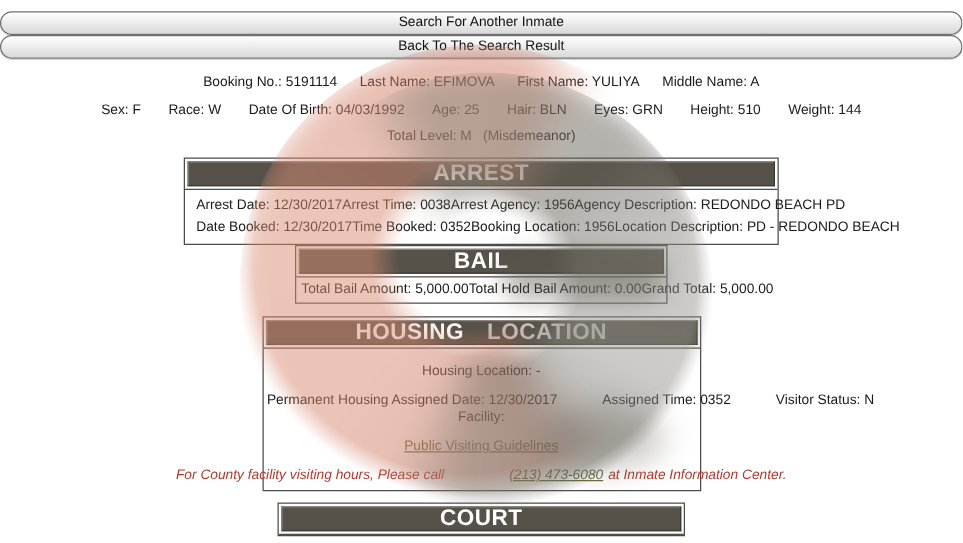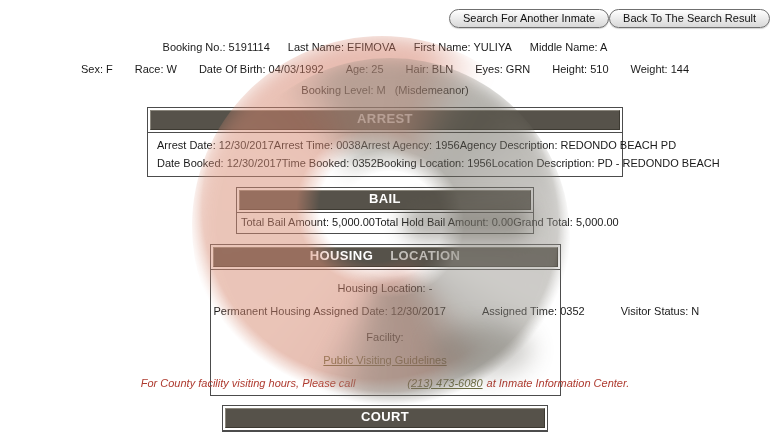--- a/index.html
+++ b/index.html
@@ -2,42 +2,42 @@
 <html><head>
 <meta charset="utf-8">
 <style>
   html,body{margin:0;padding:0;}
   body{
     width:770px;height:434px;overflow:hidden;position:relative;
     background:#ffffff;color:#1a1a1a;
     font-family:"Liberation Sans", sans-serif;font-size:11px;
   }
   
-  .toolbar{display:flex;justify-content:flex-end;padding-top:9px;}
+  .toolbar{display:flex;justify-content:center;padding-top:9px;flex-direction:column;}
   .btn{
     display:inline-block;padding:2px 13px 3px;border:1px solid #6f6f6f;border-radius:10px;
     background:linear-gradient(#ffffff,#d8d8d8);
     font-family:"Liberation Sans",sans-serif;font-size:11px;color:#111;
     box-shadow:0 1px 1px rgba(0,0,0,.18);cursor:pointer;white-space:nowrap;
   }
   
   .center-row{display:flex;justify-content:center;align-items:baseline;white-space:nowrap;}
   .row-ident1{margin-top:13px;gap:18px;}
   .row-ident2{margin-top:10px;gap:22px;}
   .row-ident3{margin-top:9px;gap:9px;}
   
   .box{margin:0 auto;border:1px solid #4c4c4c;background:transparent;}
   .box-arrest{width:474px;margin-top:11px;}
-  .box-bail{width:296px;margin-top:10px;}
+  .box-bail{width:296px;margin-top:0;}
   .box-housing{width:349px;margin-top:10px;}
   .box-court{width:324px;margin-top:9px;}
   .hdr-wrap{padding:2px;border-bottom:1px solid #4c4c4c;}
   .hdr-bar{
     background:#56524a;border:1px solid #8a867c;border-right-color:#3c3931;border-bottom-color:#3c3931;
-    color:#ffffff;font-weight:bold;font-size:13px;letter-spacing:.4px;
+    color:#ffffff;font-weight:bold;font-size:18px;letter-spacing:.4px;
     text-align:center;padding:1px 0 3px;line-height:14px;
   }
   .hdr-dim{color:#c3c0bb;padding-left:13px;}
   .cells{display:flex;justify-content:space-between;align-items:baseline;white-space:nowrap;}
   .arrest-cells{padding:0 9px;line-height:18px;}
   .arrest-body{padding:3px 0 4px;}
   .bail-cells{padding:2px 4px 3px;line-height:15px;}
   .housing-body{padding:4px 0 0;}
   .housing-row{padding:0 3px;line-height:14px;margin-top:9px;gap:36px;}
   .centered-line{text-align:center;line-height:14px;}
@@ -100,21 +100,21 @@
     <span>Race: W</span>
     <span>Date Of Birth: 04/03/1992</span>
     <span>Age: 25</span>
     <span>Hair: BLN</span>
     <span>Eyes: GRN</span>
     <span>Height: 510</span>
     <span>Weight: 144</span>
   </div>
 
   <div class="center-row row-ident3">
-    <span>Booking Level: M</span>
+    <span>Total Level: M</span>
     <span>(Misdemeanor)</span>
   </div>
 
   <div class="box box-arrest">
     <div class="hdr-wrap">
       <div class="hdr-bar">ARREST</div>
     </div>
     <div class="arrest-body">
       <div class="cells arrest-cells">
         <span>Arrest Date: 12/30/2017</span>
@@ -146,21 +146,21 @@
     <div class="hdr-wrap">
       <div class="hdr-bar"><span>HOUSING</span> <span class="hdr-dim">LOCATION</span></div>
     </div>
     <div class="housing-body">
       <div class="centered-line" style="margin-top:7px;">Housing Location: -</div>
       <div class="cells housing-row">
         <span>Permanent Housing Assigned Date: 12/30/2017</span>
         <span>Assigned Time: 0352</span>
         <span>Visitor Status: N</span>
       </div>
-      <div class="centered-line" style="margin-top:12px;">Facility:</div>
+      <div class="centered-line" style="">Facility:</div>
       <div class="centered-line visit-link-row">
         <a class="link">Public Visiting Guidelines</a>
       </div>
       <div class="center-row note-row">
         <span>For County facility visiting hours, Please call</span>
         <a class="link">(213) 473-6080</a>
         <span>at Inmate Information Center.</span>
       </div>
     </div>
   </div>

